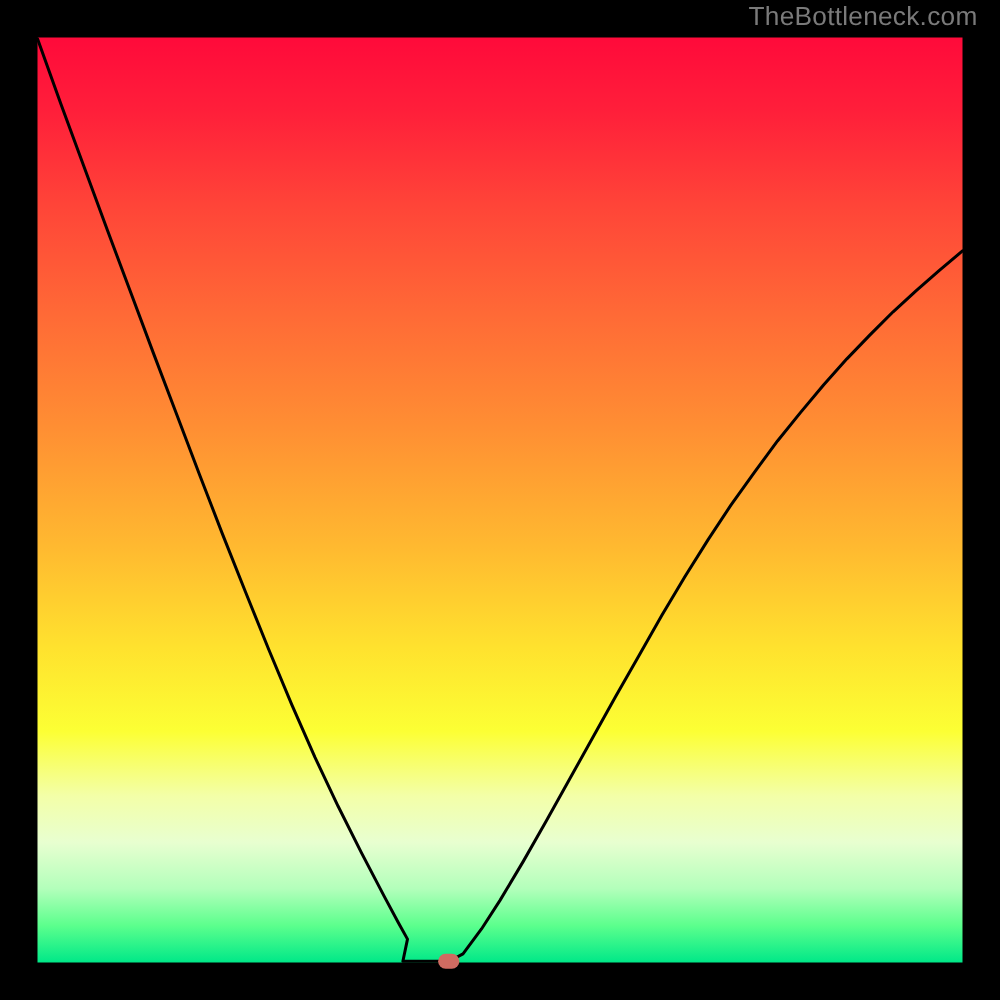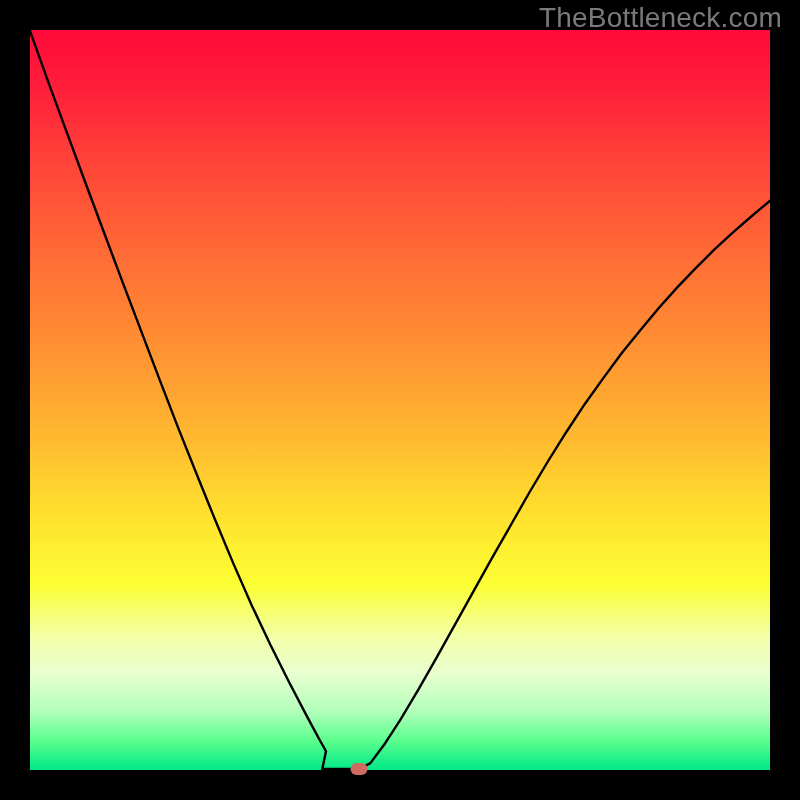--- a/index.html
+++ b/index.html
@@ -17,21 +17,21 @@
     top: 0;
     width: 800px;
     height: 800px;
     background: #000;
   }
   .watermark {
     position: absolute;
     top: 2px;
     right: 18px;
     color: #7a7a7a;
-    font-size: 28px;
+    font-size: 21px;
     font-weight: 500;
     letter-spacing: 0.2px;
     user-select: none;
   }
   .plot {
     position: absolute;
     left: 30px;
     top: 30px;
     width: 740px;
     height: 740px;

